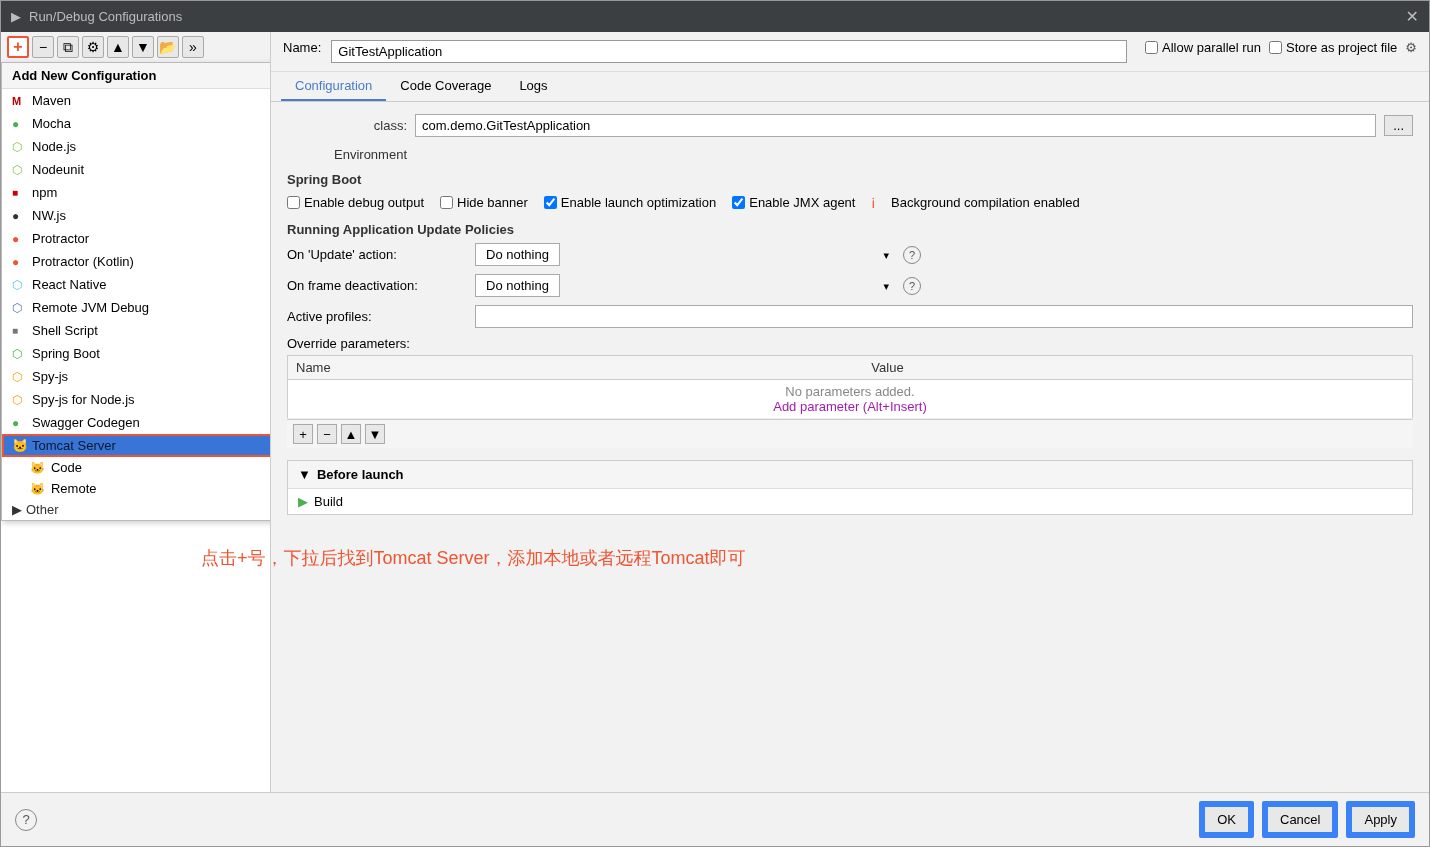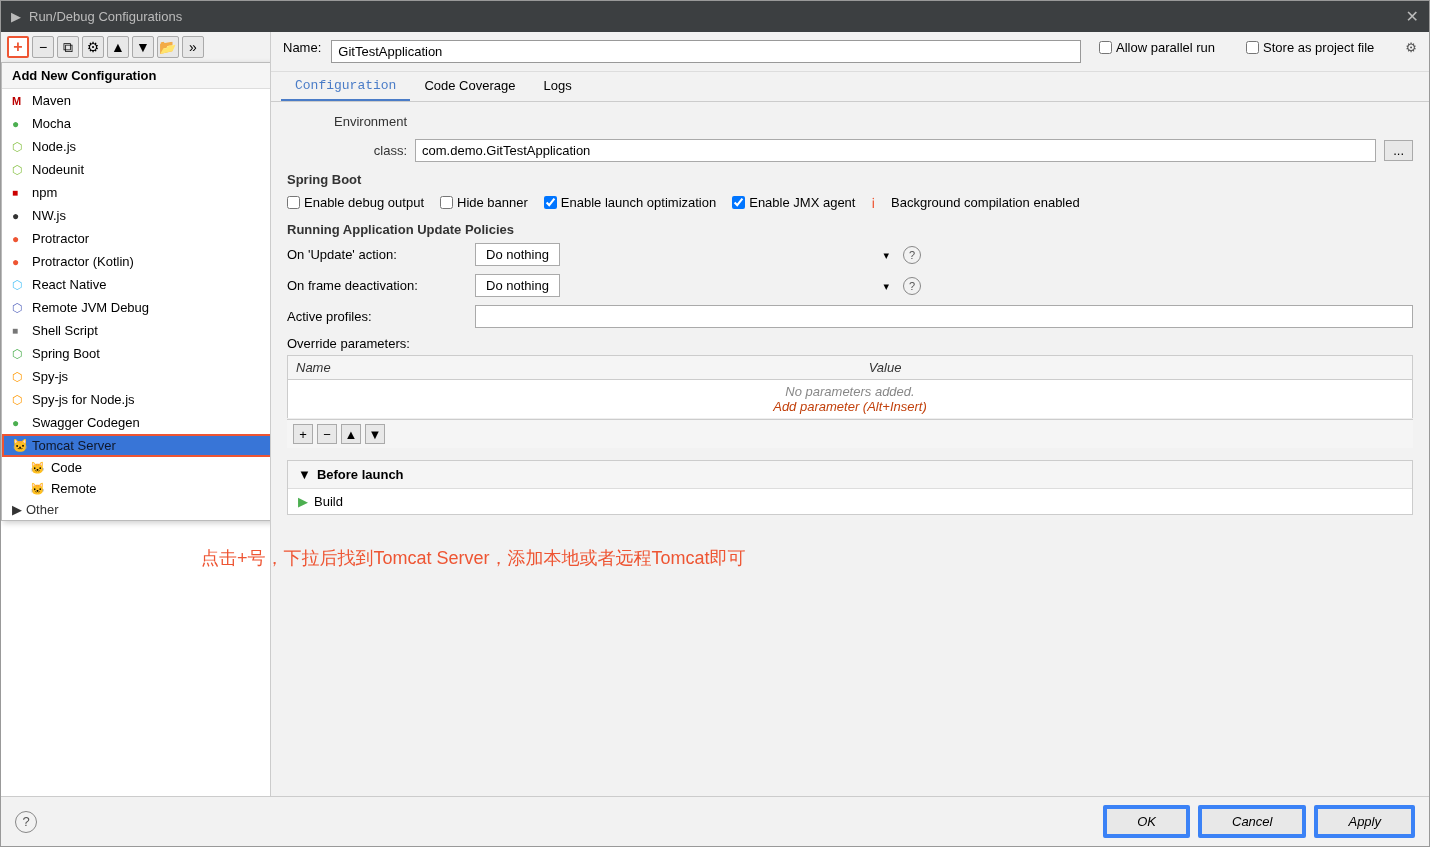--- a/index.html
+++ b/index.html
@@ -121,21 +121,20 @@
     }
     .tab {
       padding: 6px 14px;
       cursor: pointer;
       border-bottom: 2px solid transparent;
       font-size: 13px;
     }
     .tab.active {
       border-bottom: 2px solid #4a7cc7;
       color: #4a7cc7;
-      font-family: Liberation Mono, monospace;
     }
     .content-area {
       flex: 1;
       overflow-y: auto;
       padding: 12px 16px;
       background: #f2f2f2;
     }
     .field-row {
       display: flex;
       align-items: center;
@@ -213,36 +212,35 @@
     }
     .profiles-row { display: flex; align-items: center; gap: 8px; margin-bottom: 8px; }
     .profiles-input { flex: 1; padding: 3px 6px; border: 1px solid #aaa; background: #fff; }
     .override-row { display: flex; align-items: center; gap: 8px; margin-bottom: 4px; }
     .param-table {
       width: 100%;
       border-collapse: collapse;
       background: #fff;
       border: 1px solid #ccc;
       margin-top: 4px;
-      font-style: italic;
     }
     .param-table th {
       background: #f5f5f5;
       border-bottom: 1px solid #ccc;
       padding: 4px 8px;
       text-align: left;
       font-weight: normal;
       color: #333;
     }
     .param-table td {
       padding: 4px 8px;
       border-bottom: 1px solid #eee;
     }
     .no-params { text-align: center; color: #888; padding: 12px; font-size: 13px; }
-    .add-param-link { color: #c2410c; text-decoration: none; cursor: pointer; }
+    .add-param-link { color: #a21caf; text-decoration: none; cursor: pointer; }
     .param-toolbar {
       display: flex;
       align-items: center;
       gap: 4px;
       padding: 4px 6px;
       border-top: 1px solid #ccc;
       background: #f5f5f5;
     }
     .param-toolbar-btn {
       width: 20px; height: 20px;
@@ -276,27 +274,26 @@
     .bottom-bar {
       display: flex;
       align-items: center;
       justify-content: space-between;
       padding: 8px 14px;
       border-top: 1px solid #ccc;
       background: #f2f2f2;
     }
     .bottom-right { display: flex; gap: 8px; }
     .btn-ok, .btn-cancel, .btn-apply {
-      padding: 5px 30px;
-      border: 4px solid #3b82f6;
+      padding: 5px 12px;
+      border: 6px solid #3b82f6;
       background: #e8e8e8;
       cursor: pointer;
       font-size: 13px;
       border-radius: 2px;
-      font-style: italic;
     }
     .annotation-text {
       color: #e53;
       font-size: 18px;
       font-weight: 500;
       position: absolute;
       left: 200px;
       top: 545px;
       white-space: nowrap;
       z-index: 200;
@@ -442,21 +439,21 @@
           </div>
         </div>
       </div>
     </div>
 
     <div class="right-panel">
 
       <div style="display:flex; align-items:flex-start; padding:8px 12px; gap:10px; border-bottom:1px solid #ddd; background:#f2f2f2;">
         <span>Name:</span>
         <input type="text" class="name-input" style="flex: 1 1 0%; padding: 3px 6px; border: 1px solid rgb(153, 153, 153); font-size: 13px;" value="GitTestApplication">
-        <div style="display:flex; align-items:center; gap:31px; margin-left:8px;">
+        <div style="display:flex; align-items:center; gap:8px; margin-left:8px;">
           <label class="checkbox-label">
             <input type="checkbox" style="">
             <span>Allow parallel run</span>
           </label>
           <label class="checkbox-label">
             <input type="checkbox" style="">
             <span>Store as project file</span>
           </label>
           <span class="gear-icon">⚙</span>
         </div>
@@ -464,27 +461,27 @@
 
       <div class="tabs-row">
         <div class="tab active">Configuration</div>
         <div class="tab">Code Coverage</div>
         <div class="tab">Logs</div>
       </div>
 
       <div class="content-area">
 
         <div class="field-row">
-          <span class="field-label">Environment</span>
-        </div>
-
-        <div class="field-row">
           <span class="field-label">class:</span>
           <input type="text" class="field-input" value="com.demo.GitTestApplication" style="">
           <button class="field-btn">...</button>
+        </div>
+
+        <div class="field-row">
+          <span class="field-label">Environment</span>
         </div>
 
         <div class="section-title">Spring Boot</div>
         <div class="checkbox-row">
           <label class="checkbox-label">
             <input type="checkbox" style="">
             <span>Enable debug output</span>
           </label>
           <label class="checkbox-label">
             <input type="checkbox" style="">

